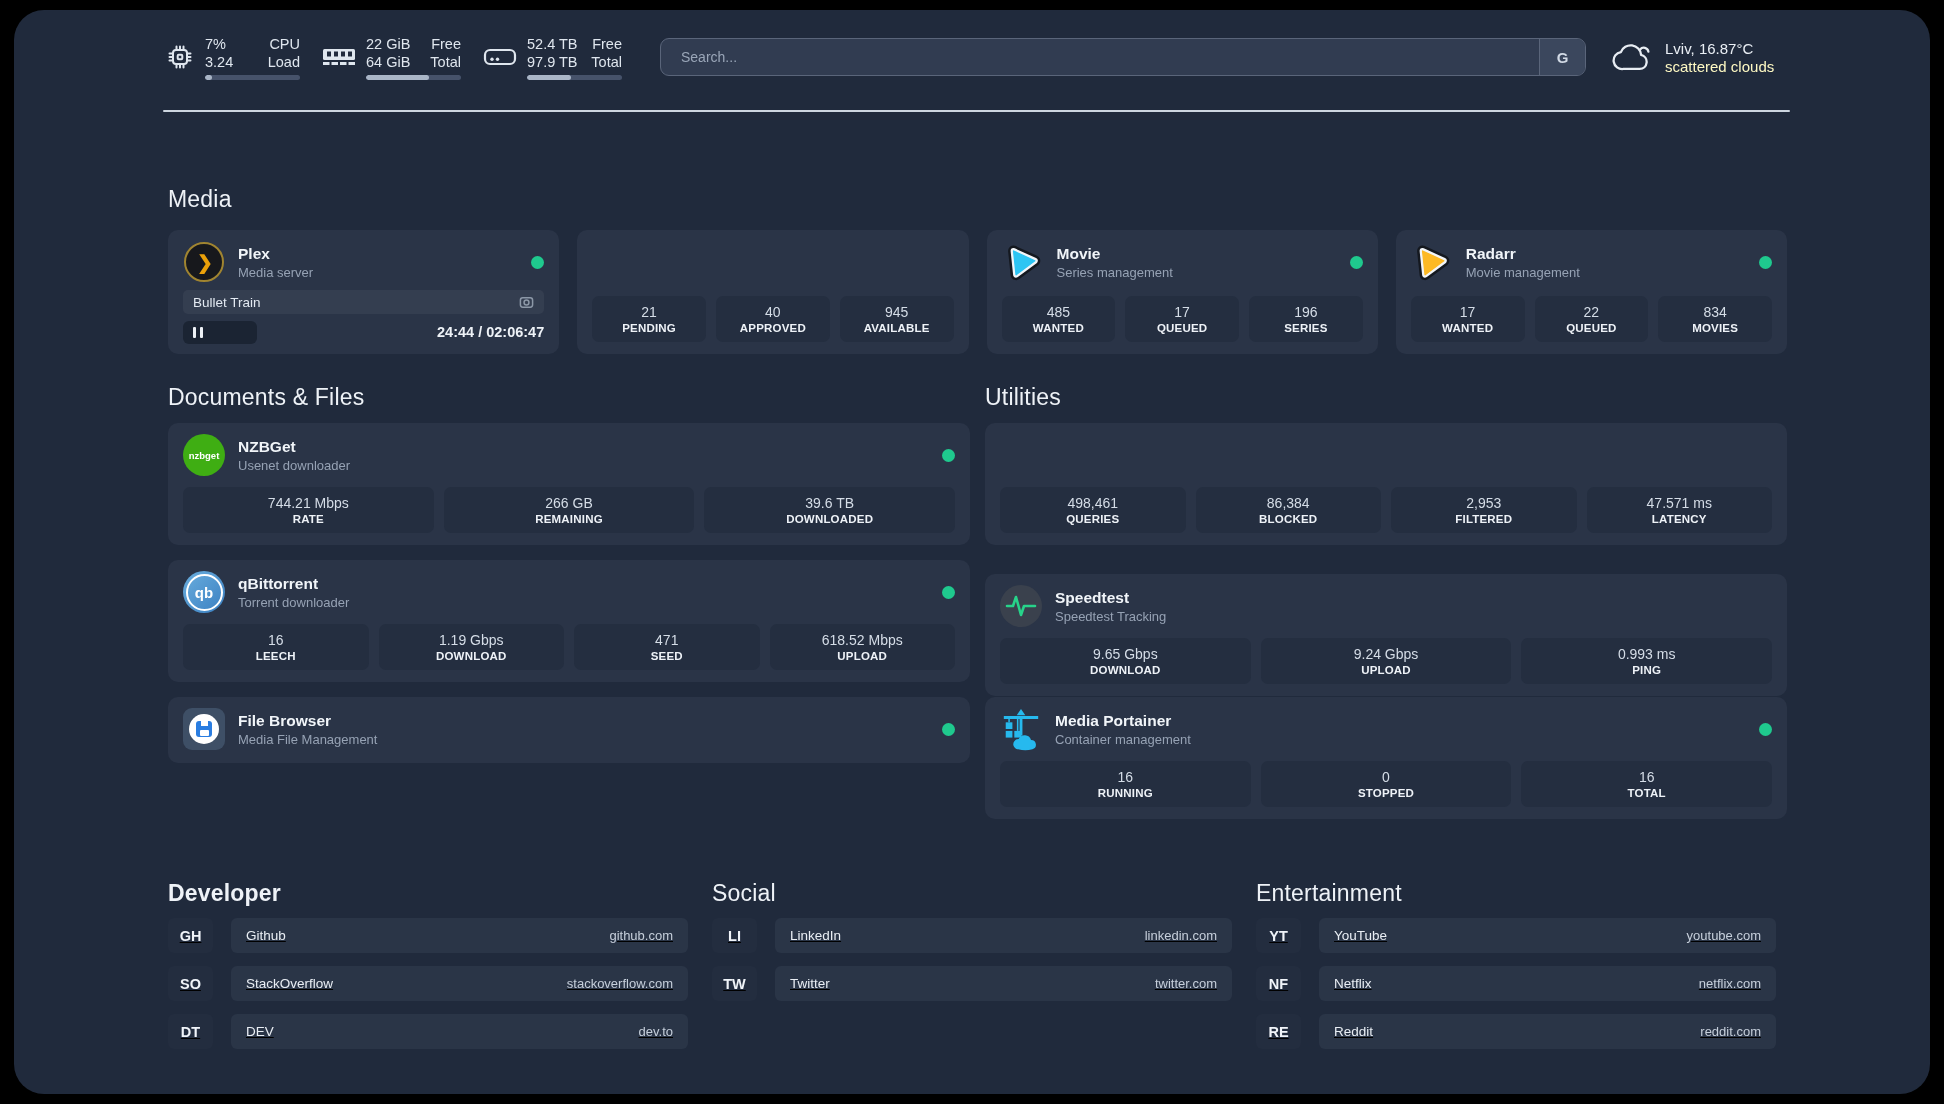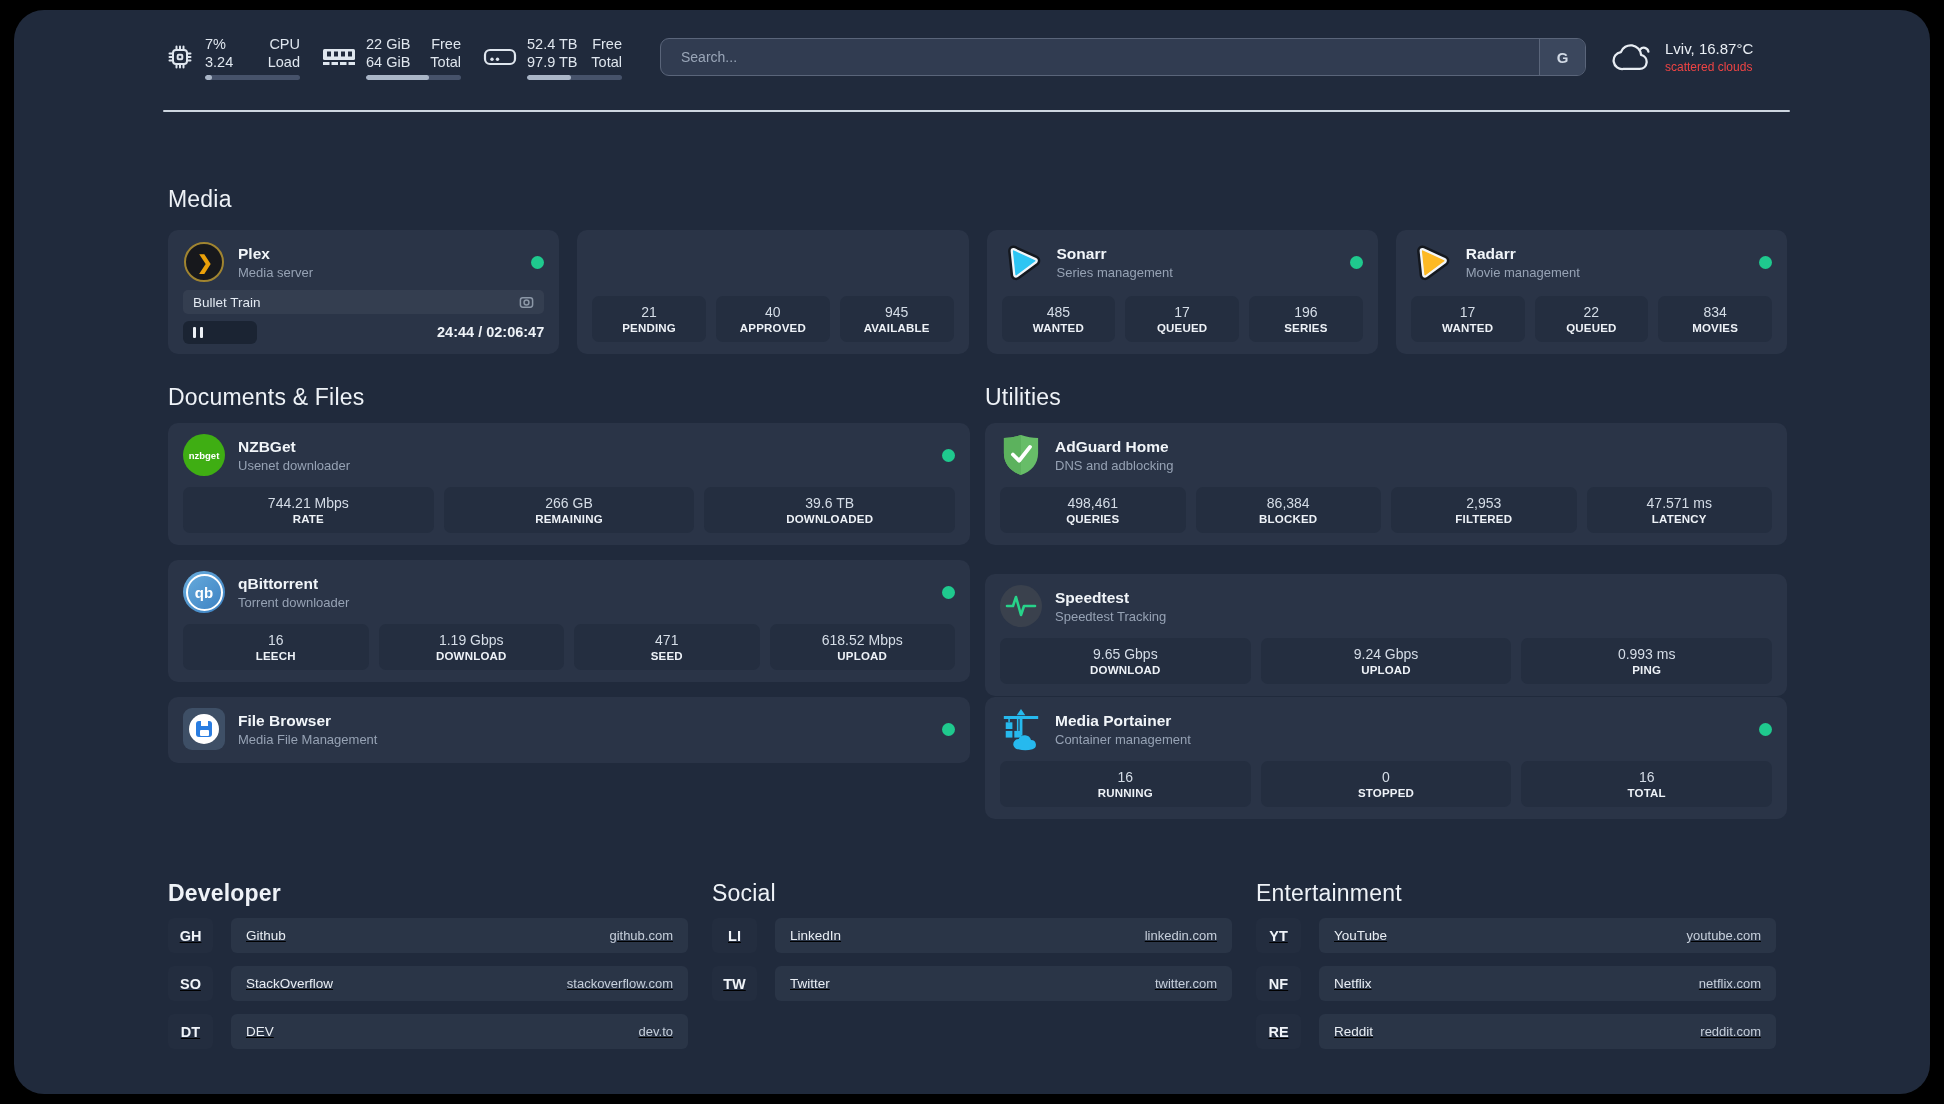--- a/index.html
+++ b/index.html
@@ -16,21 +16,21 @@
   .sfill{height:100%;border-radius:3px;background:#a9b5c6;}
   .searchbar{flex:1;margin-left:38px;margin-right:26px;height:36px;border:1px solid #5a657a;
     border-radius:9px;background:#313c51;display:flex;align-items:stretch;overflow:hidden;}
   .searchbar input{flex:1;background:transparent;border:none;outline:none;padding:0 20px;
     color:#e4eaf2;font-size:14px;font-family:inherit;}
   .searchbar input::placeholder{color:#9aa6b8;}
   .g-btn{width:46px;background:#3b475d;border:none;border-left:1px solid #5a657a;color:#d3dbe6;
     font-size:15px;font-weight:600;cursor:pointer;font-family:inherit;}
   .weather{display:flex;align-items:center;gap:11px;width:178px;}
   .wx-line1{font-size:15px;color:#eaeff5;line-height:19px;}
-  .wx-line2{font-size:12px;color:#ef4444;line-height:18px;}
+  .wx-line2{font-size:15px;color:#fef9c3;line-height:18px;}
   .divider{position:absolute;left:149px;top:100px;width:1627px;height:2px;background:#cdd6e0;border-radius:1px;}
   
   .section-title{position:absolute;font-size:23px;font-weight:500;color:#eef2f7;letter-spacing:.2px;}
   .card{position:absolute;background:#2a3447;border-radius:10px;padding:11px 15px;box-sizing:border-box;}
   .media-grid{position:absolute;left:154px;top:220px;width:1619px;height:124px;display:grid;
     grid-template-columns:repeat(4,1fr);gap:18px;}
   .media-grid .card{position:relative;}
   .card-header{display:flex;align-items:center;}
   .titles{margin-left:13px;}
   .app-name{font-size:15.5px;font-weight:600;color:#f1f5f9;line-height:20px;}
@@ -239,21 +239,21 @@
         <div class="app-icon">
           <svg viewBox="0 0 46 44" width="46" height="44">
             <g transform="rotate(-6 23 22)">
               <path d="M14 9 L36 22 L14 35 Z" fill="none" stroke="#14181f" stroke-width="12" stroke-linejoin="round"></path>
               <path d="M14 9 L36 22 L14 35 Z" fill="none" stroke="#f2f5f8" stroke-width="6.5" stroke-linejoin="round"></path>
               <path d="M14 9 L36 22 L14 35 Z" fill="#2dc5f3" stroke="#2dc5f3" stroke-width="1.5" stroke-linejoin="round"></path>
             </g>
           </svg>
         </div>
         <div class="titles">
-          <div class="app-name">Sonarr</div>
+          <div class="app-name">Movie</div>
           <div class="app-sub">Series management</div>
         </div>
         <span class="dot"></span>
       </div>
       <div class="stat-row">
         <div class="stat-box">
             <span class="stat-value">485</span>
             <span class="stat-label">WANTED</span>
           </div>
         <div class="stat-box">
@@ -327,33 +327,20 @@
           <span class="stat-label">REMAINING</span>
         </div>
       <div class="stat-box">
           <span class="stat-value">39.6 TB</span>
           <span class="stat-label">DOWNLOADED</span>
         </div>
     </div>
   </div>
 
   <div class="card" style="left:971px;top:413px;width:802px;height:122px;">
-    <div class="card-header">
-      <div class="app-icon">
-        <svg viewBox="0 0 40 44" width="38" height="42">
-          <path d="M20 1 C26 3 32 4 38 4 V20 C38 32 30.5 39.5 20 43 C9.5 39.5 2 32 2 20 V4 C8 4 14 3 20 1 Z" fill="#67bd68"></path>
-          <path d="M20 1 C14 3 8 4 2 4 V20 C2 32 9.5 39.5 20 43 Z" fill="#5cb25d"></path>
-          <path d="M11.5 21.5 L18 28 L29.5 13.5" fill="none" stroke="#fff" stroke-width="4" stroke-linecap="round" stroke-linejoin="round"></path>
-        </svg>
-      </div>
-      <div class="titles">
-        <div class="app-name">AdGuard Home</div>
-        <div class="app-sub">DNS and adblocking</div>
-      </div>
-    </div>
     <div class="stat-row">
       <div class="stat-box">
           <span class="stat-value">498,461</span>
           <span class="stat-label">QUERIES</span>
         </div>
       <div class="stat-box">
           <span class="stat-value">86,384</span>
           <span class="stat-label">BLOCKED</span>
         </div>
       <div class="stat-box">

